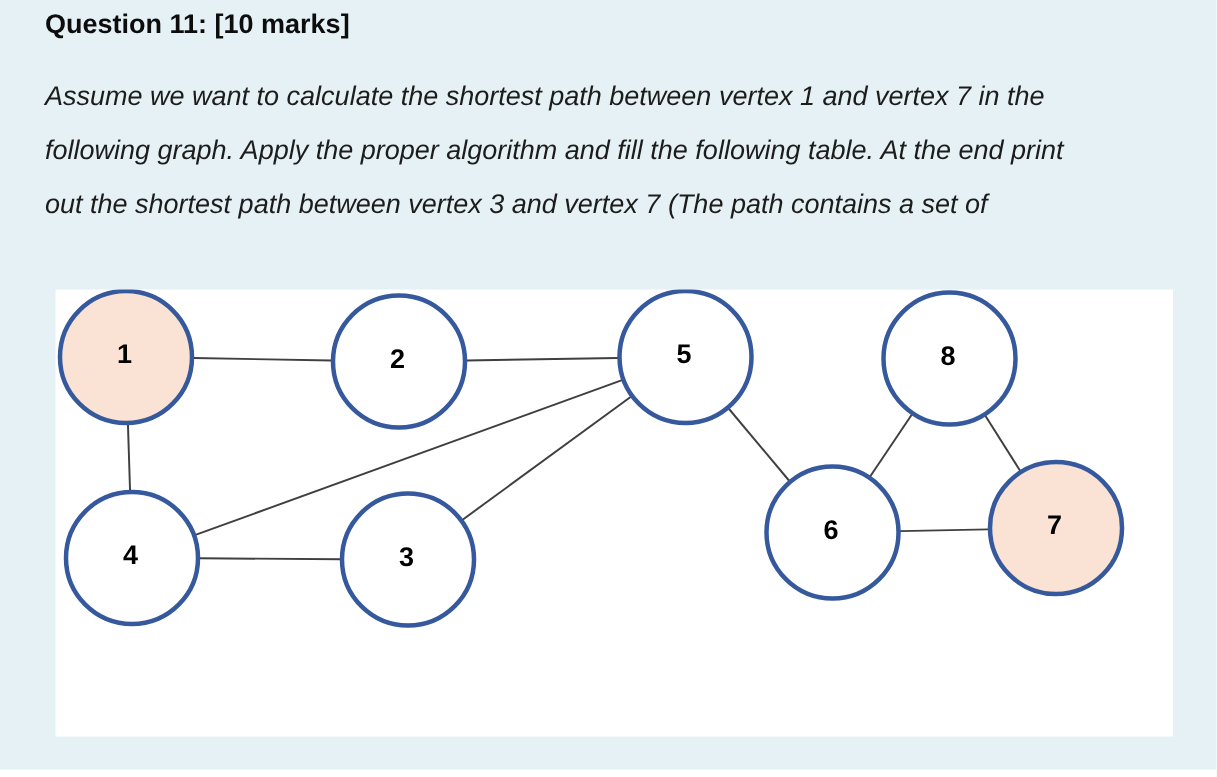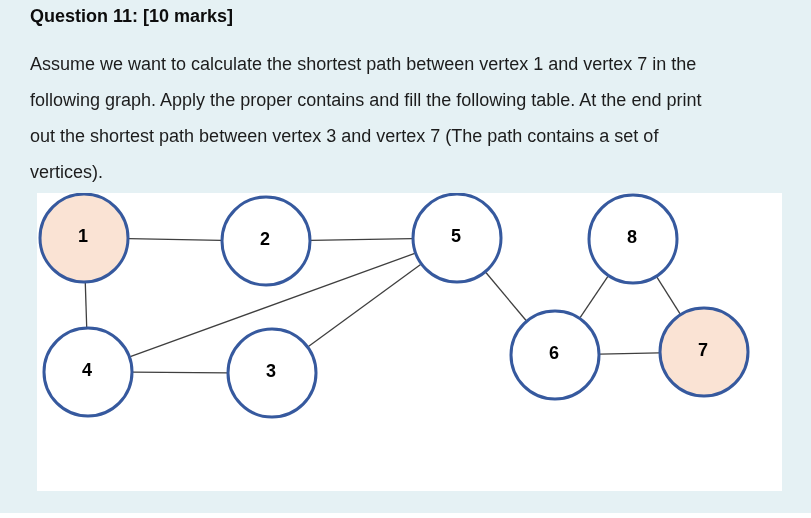--- a/index.html
+++ b/index.html
@@ -22,21 +22,21 @@
     margin: 0;
   }
   .body-text {
     position: absolute;
     left: 30px;
     top: 46px;
     font-size: 18px;
     line-height: 36px;
     color: #1c1c1c;
   }
-  .body-text .line { white-space: nowrap; }
+  .body-text .line { white-space: nowrap; font-style: italic; }
   .graph-panel {
     position: absolute;
     left: 37px;
     top: 193px;
     width: 745px;
     height: 298px;
     background: #ffffff;
   }
   .graph-panel svg { display: block; width: 100%; height: 100%; }
   .bottom-strip {
@@ -50,23 +50,22 @@
 </style>
 </head>
 <body>
 
 <div class="page">
 
   <h1 class="title">Question 11: [10 marks]</h1>
 
   <div class="body-text">
     <div class="line">Assume we want to calculate the shortest path between vertex 1 and vertex 7 in the</div>
-    <div class="line">following graph. Apply the proper contains and fill the following table. At the end print</div>
+    <div class="line">following graph. Apply the proper algorithm and fill the following table. At the end print</div>
     <div class="line">out the shortest path between vertex 3 and vertex 7 (The path contains a set of</div>
-    <div class="line">vertices).</div>
   </div>
 
   <div class="graph-panel">
     <svg id="graph-svg" xmlns="http://www.w3.org/2000/svg" viewBox="0 0 745 298">
         <line x1="92.0" y1="45.7" x2="184.0" y2="47.3" stroke="#3f3f3f" stroke-width="1.3"></line>
         <line x1="48.3" y1="90.0" x2="49.7" y2="134.0" stroke="#3f3f3f" stroke-width="1.3"></line>
         <line x1="274.0" y1="47.3" x2="375.0" y2="45.7" stroke="#3f3f3f" stroke-width="1.3"></line>
         <line x1="96.0" y1="179.2" x2="190.0" y2="179.8" stroke="#3f3f3f" stroke-width="1.3"></line>
         <line x1="93.3" y1="163.6" x2="377.7" y2="60.4" stroke="#3f3f3f" stroke-width="1.3"></line>
         <line x1="271.4" y1="153.5" x2="383.6" y2="71.5" stroke="#3f3f3f" stroke-width="1.3"></line>

